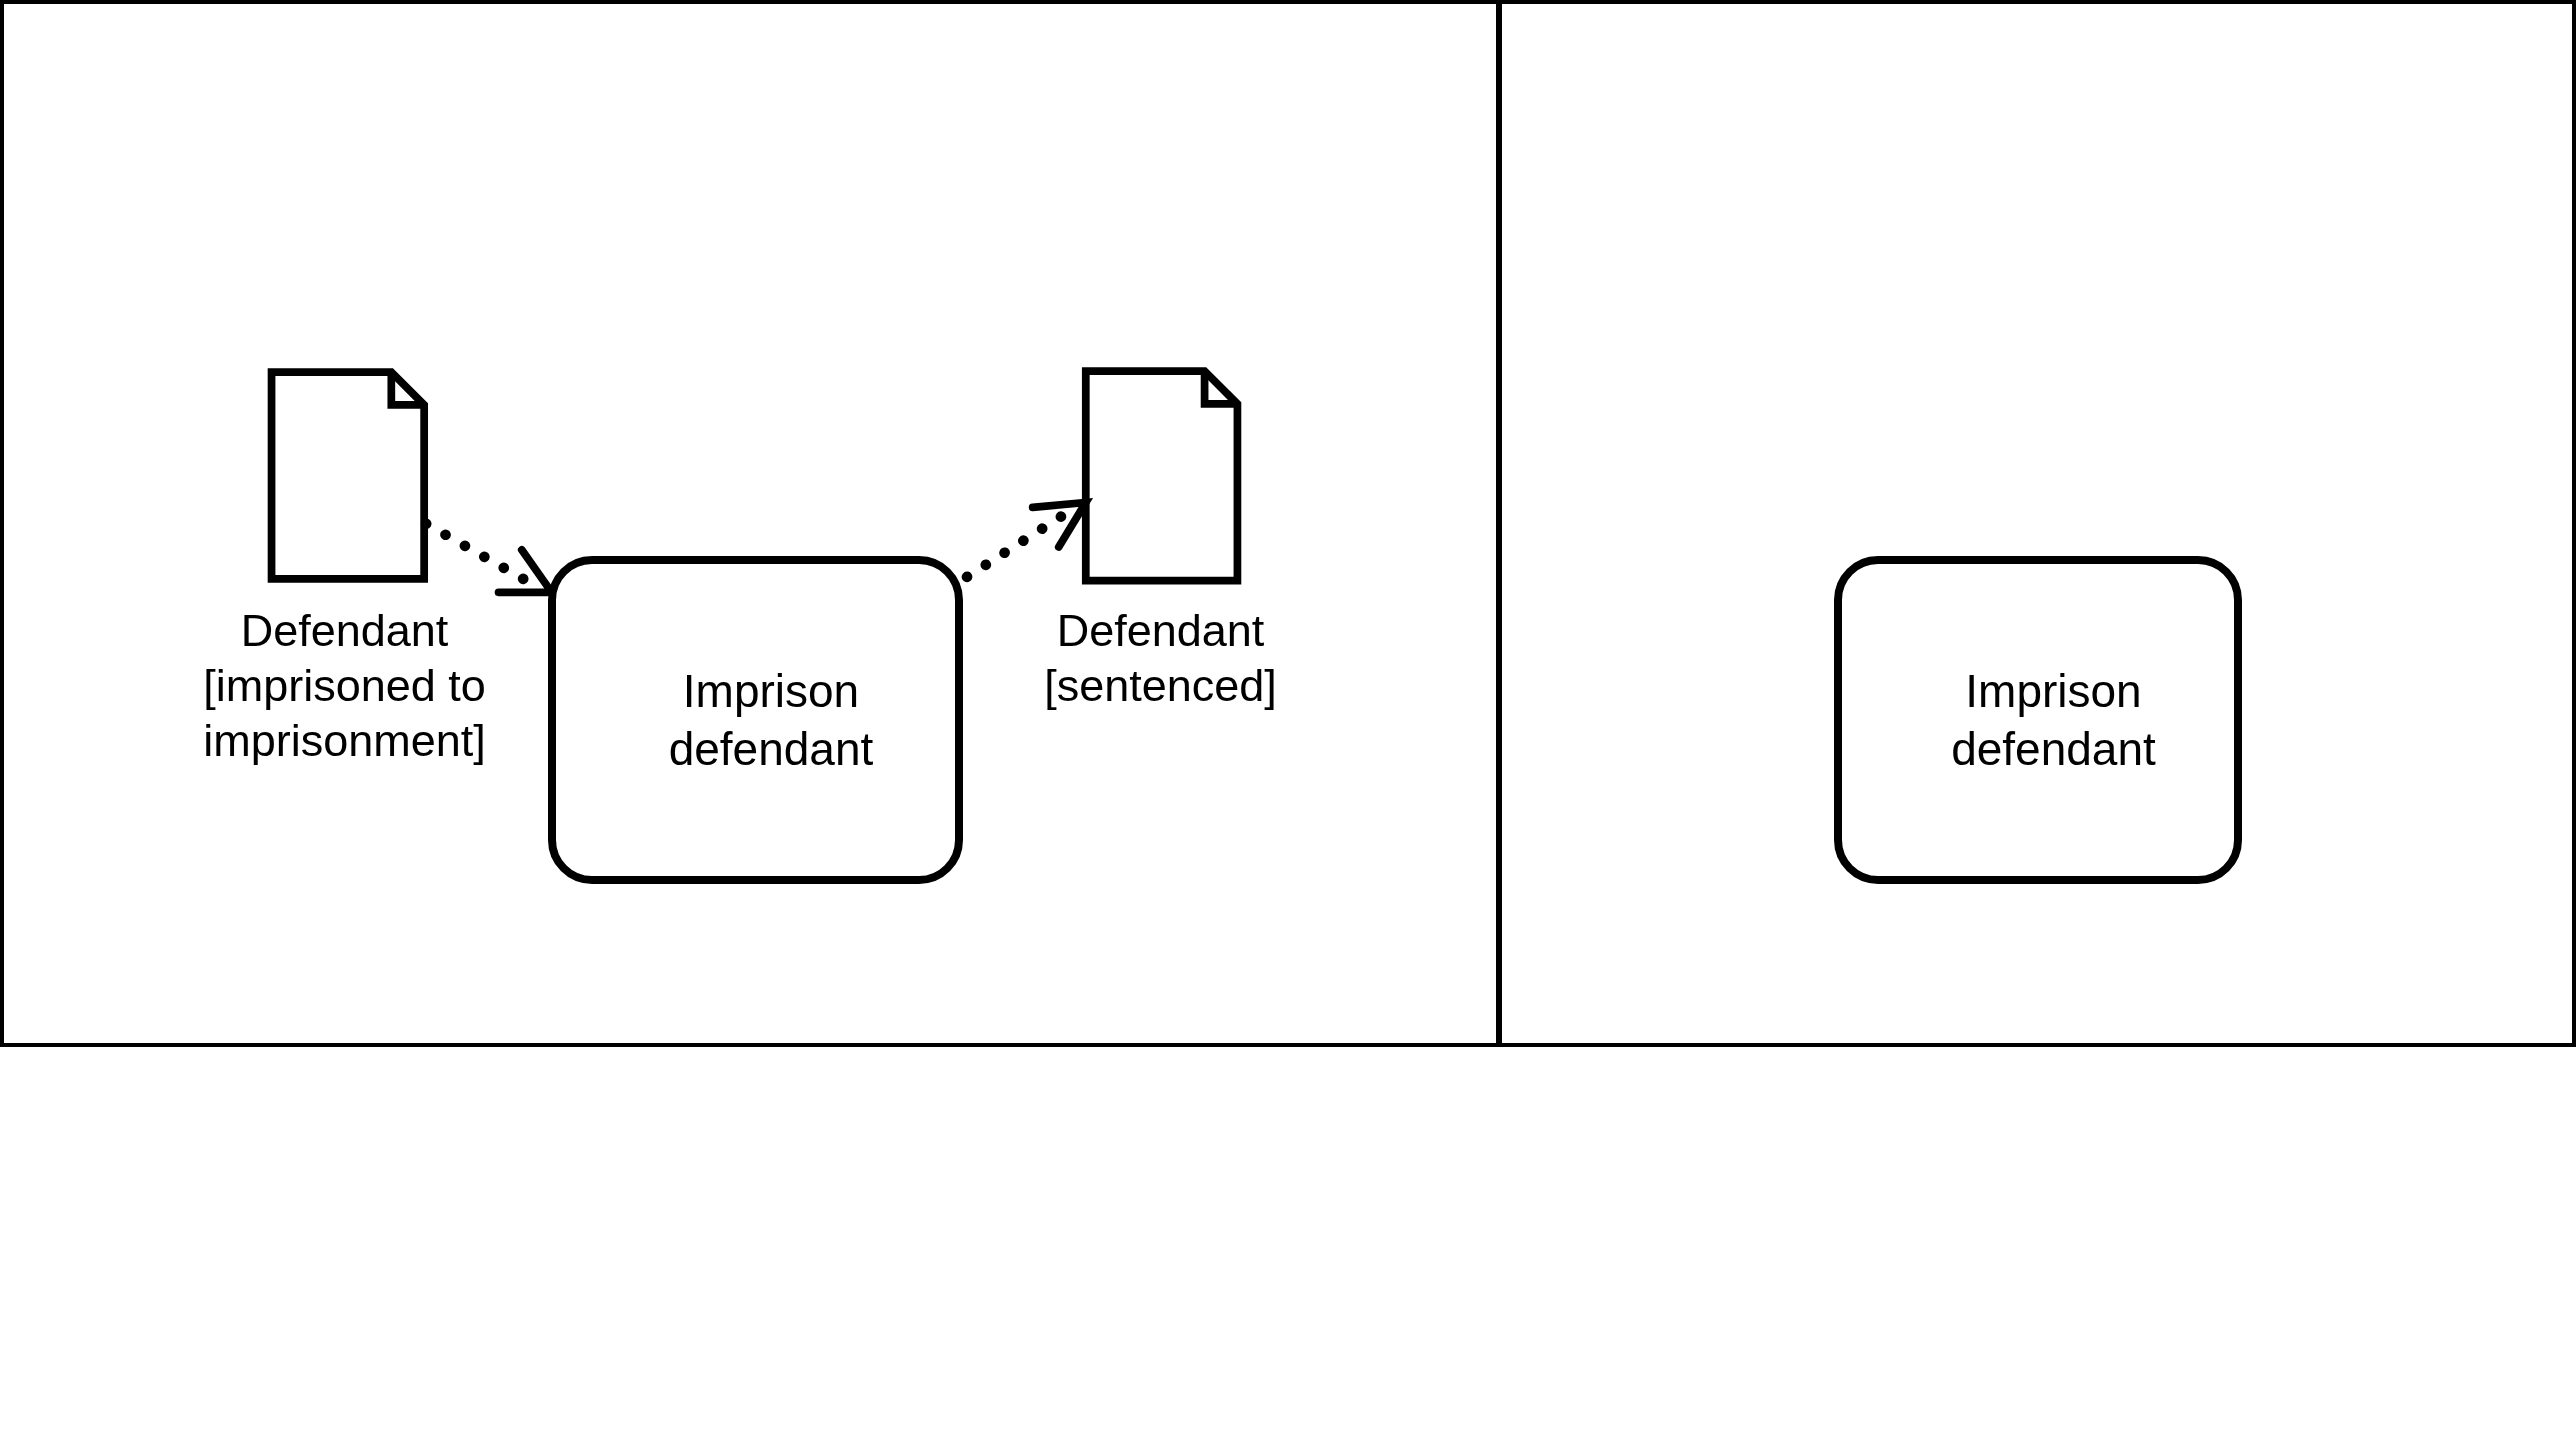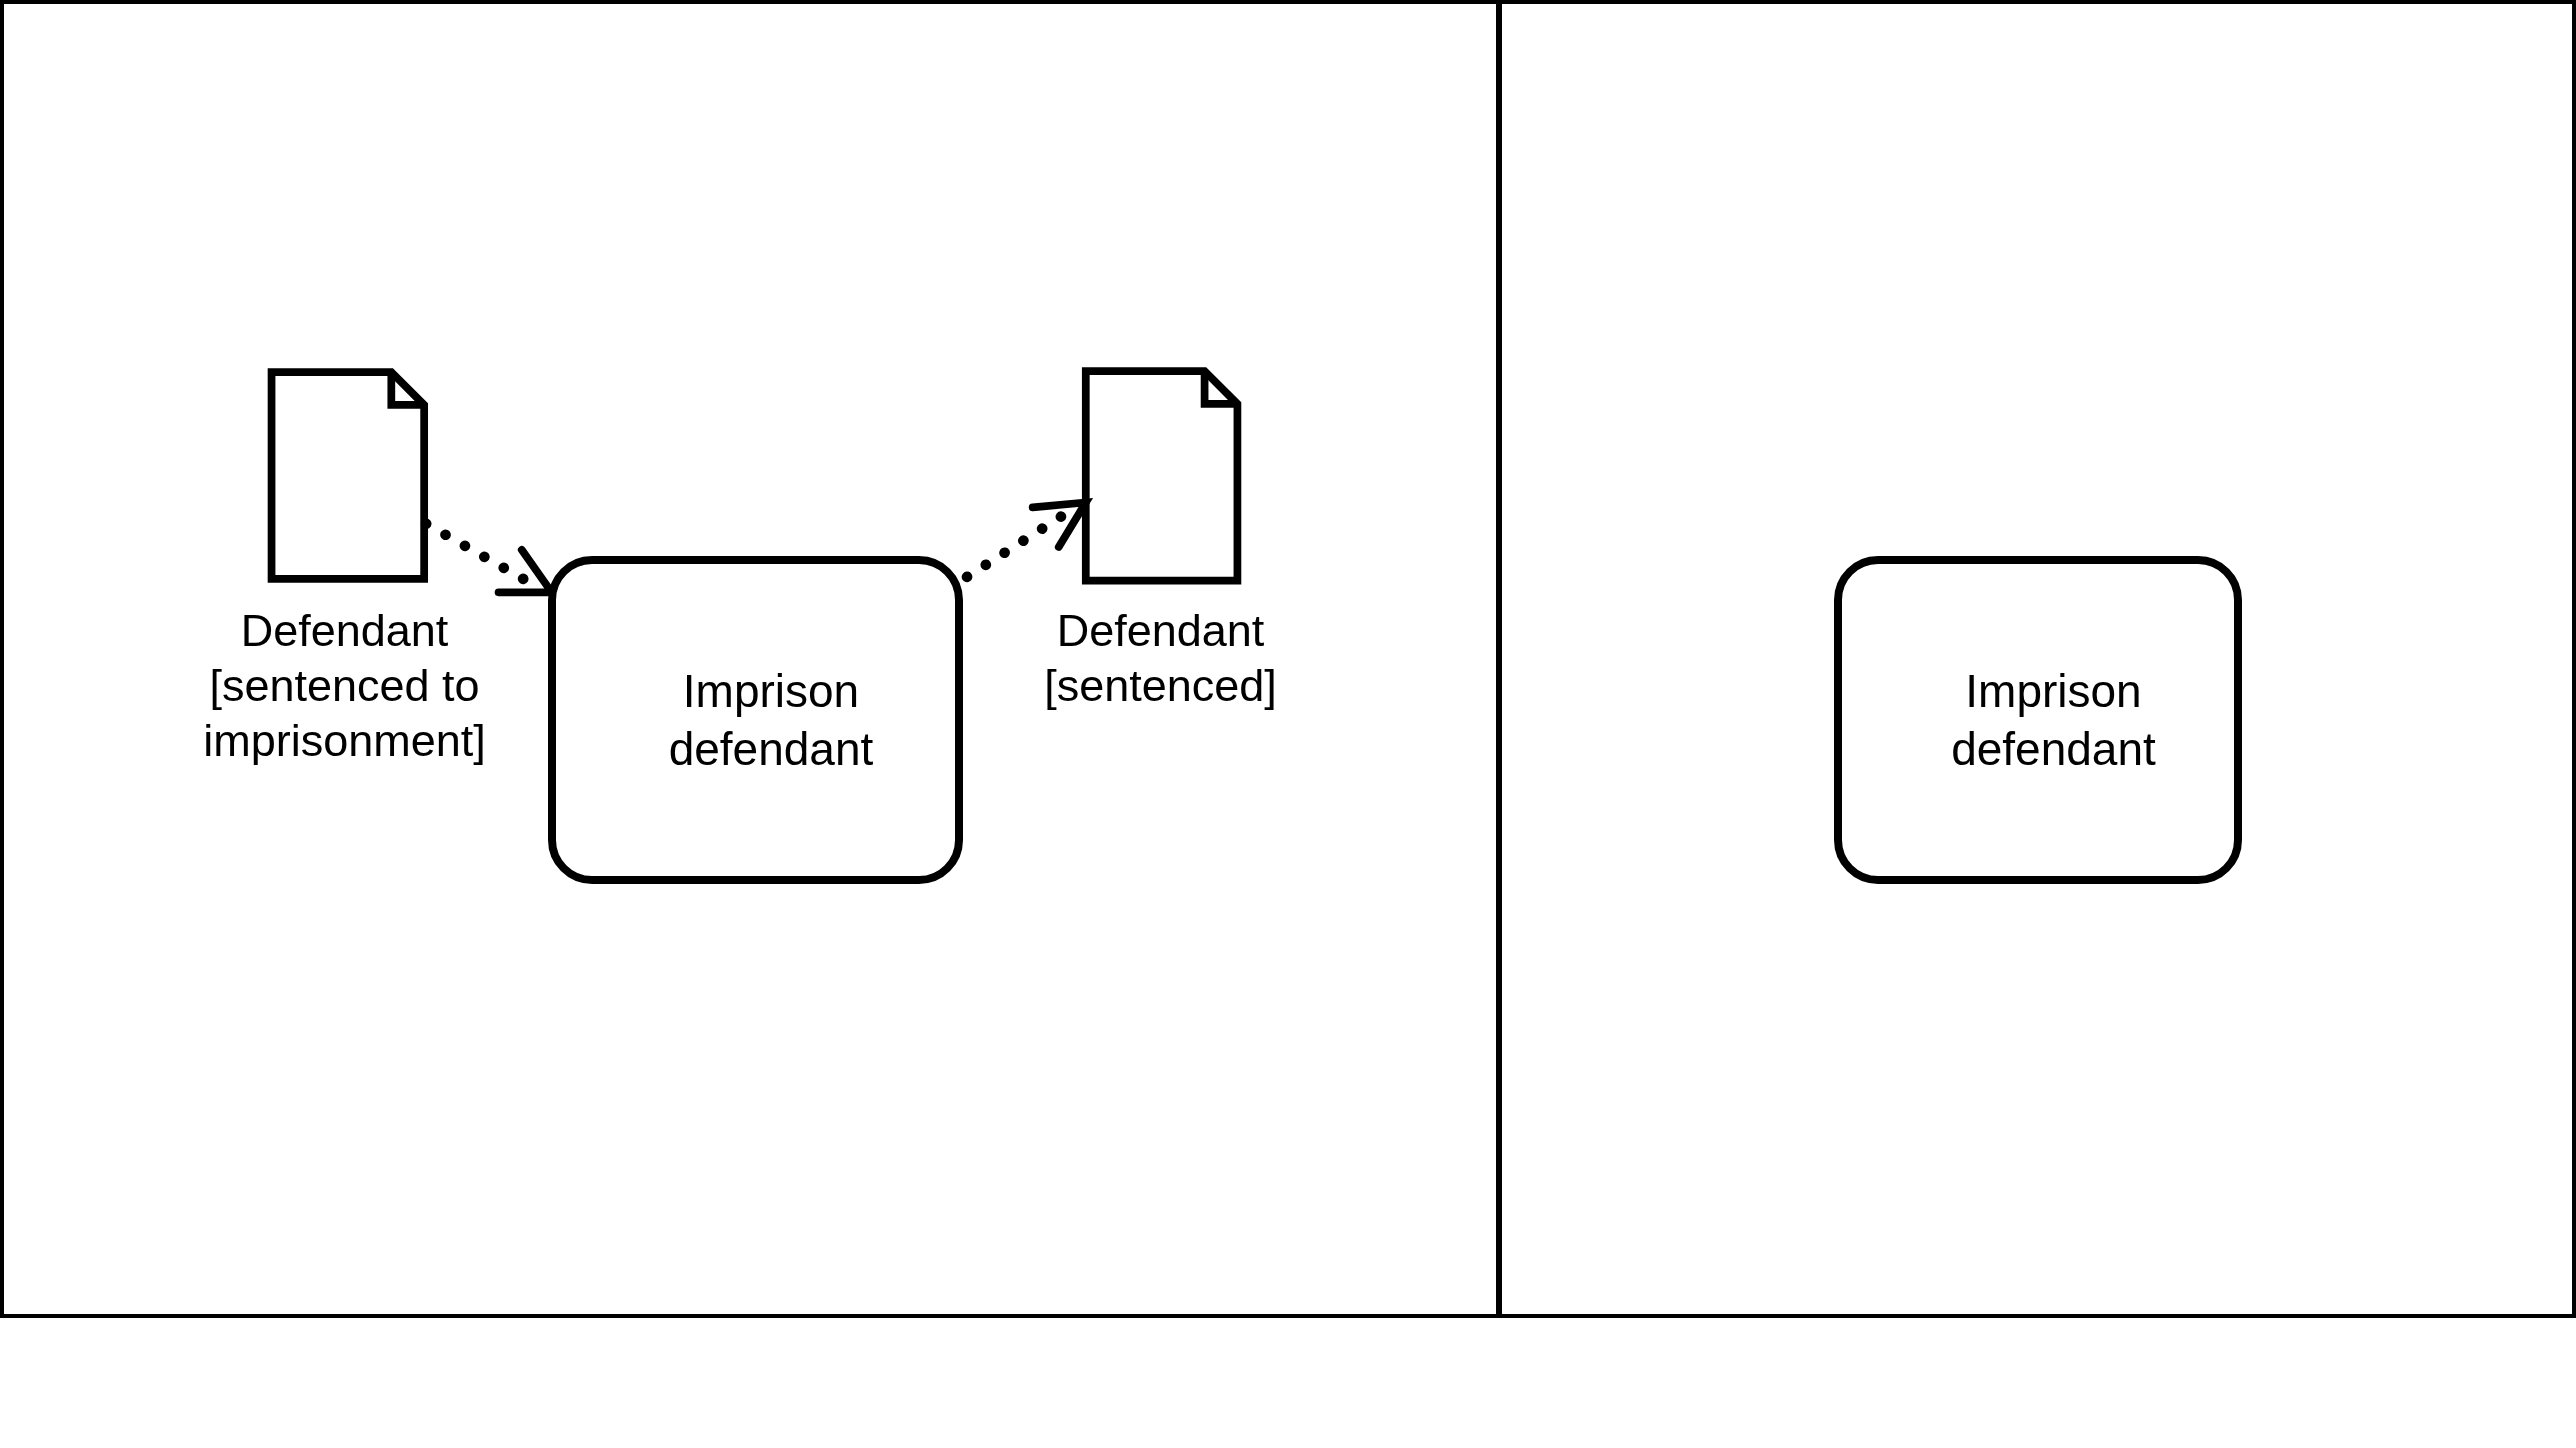--- a/index.html
+++ b/index.html
@@ -4,21 +4,21 @@
 <style>
   html, body {
     margin: 0;
     padding: 0;
     background: #ffffff;
     font-family: "Liberation Sans", "DejaVu Sans", sans-serif;
   }
   .canvas {
     position: relative;
     width: 2576px;
-    height: 1318px;
+    height: 1047px;
     background: #ffffff;
     border: 4.8px solid #000000;
     box-sizing: border-box;
     overflow: hidden;
     color: #000000;
   }
   .panel {
     position: absolute;
     top: 0;
     bottom: 0;
@@ -98,21 +98,21 @@
     </g>
 
     <g stroke="#000000" fill="none">
       <path d="M 997 593 L 1103 525" stroke-width="11" stroke-linecap="round" stroke-dasharray="0.1 23"></path>
       <path d="M 1065 521 L 1120 516 L 1092 562" stroke-width="8" stroke-linecap="round"></path>
     </g>
   </svg>
 
   <div class="obj-label obj-label-left">
     <span class="line">Defendant</span>
-    <span class="line">[sentenced to</span>
+    <span class="line">[imprisoned to</span>
     <span class="line">imprisonment]</span>
   </div>
 
   <div class="task-box task-left">
     <div class="task-label">
       <span class="line">Imprison</span>
       <span class="line">defendant</span>
     </div>
   </div>
 

